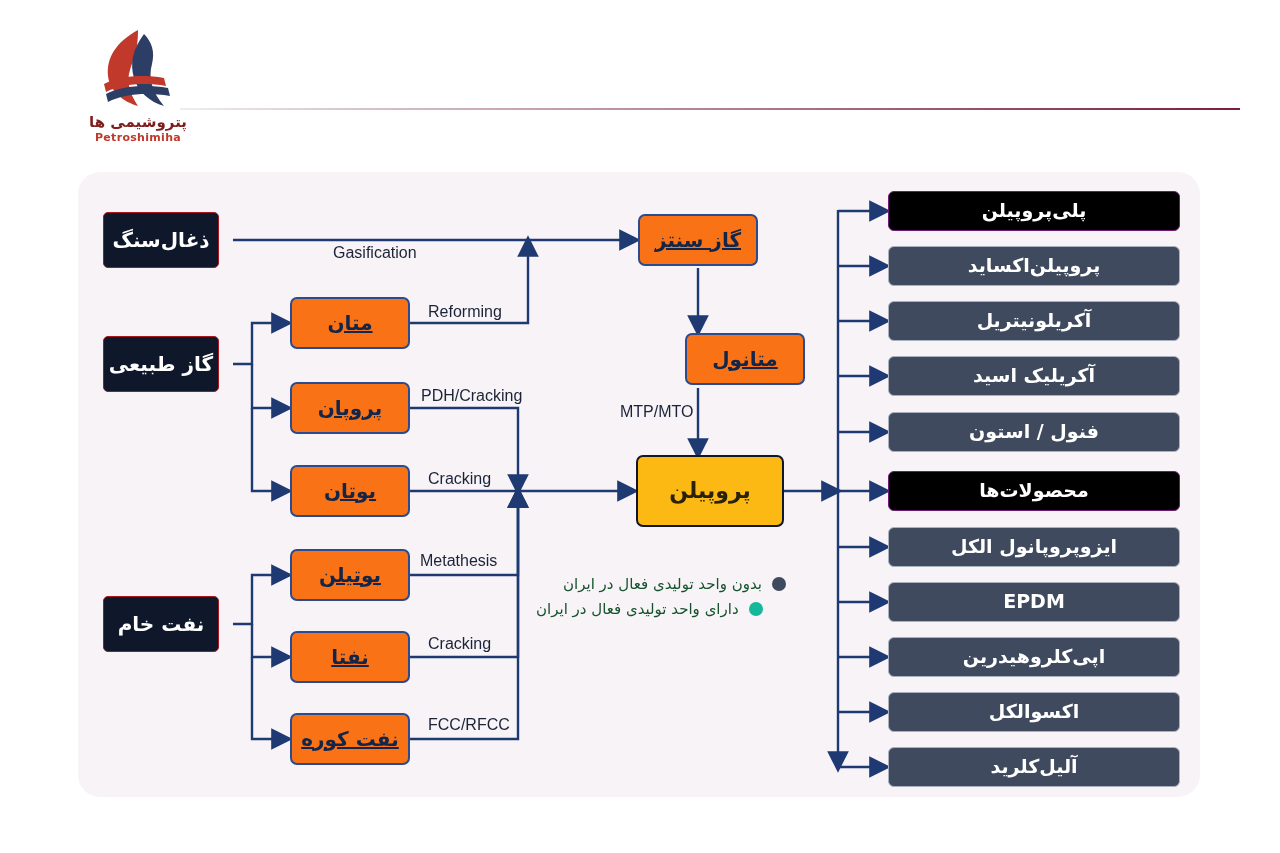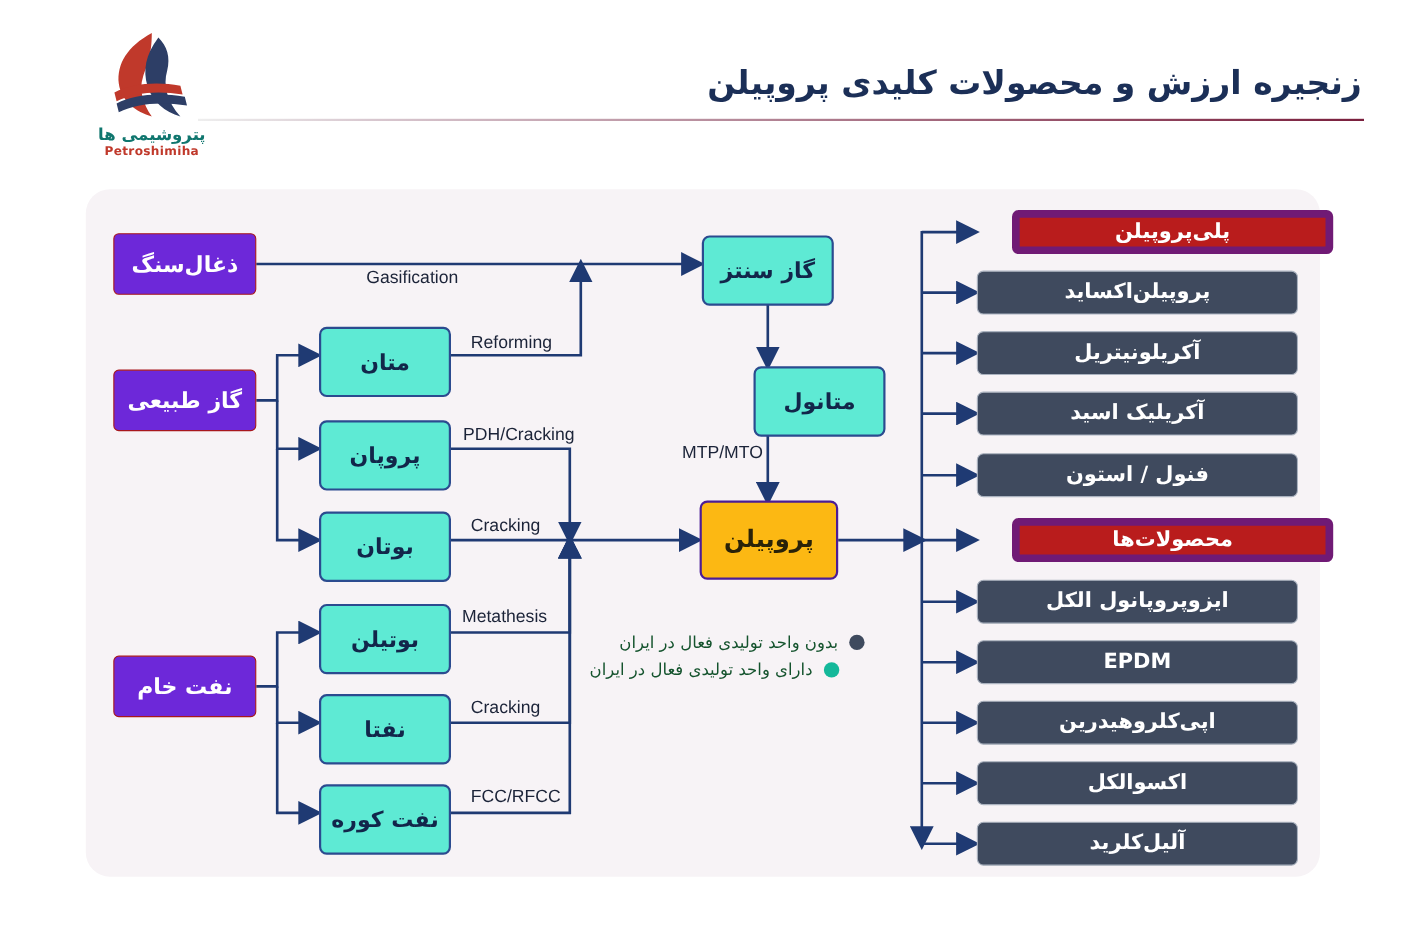--- a/index.html
+++ b/index.html
@@ -33,21 +33,21 @@
   #logo-mark {
     width: 104px;
     height: 82px;
     margin: 0 auto;
     position: relative;
   }
   #logo-mark svg { display: block; }
   #logo-fa {
     font-size: 15px;
     font-weight: bold;
-    color: #0f766e;
+    color: #7f1d1d;
     margin-top: 4px;
     line-height: 1.1;
   }
   #logo-en {
     font-size: 11px;
     font-weight: bold;
     color: #c0392b;
     letter-spacing: .3px;
     line-height: 1.2;
   }
@@ -96,59 +96,59 @@
     align-items: center;
     justify-content: center;
     font-size: 20px;
     font-weight: bold;
     border-radius: 7px;
     text-align: center;
     line-height: 1.15;
     white-space: nowrap;
   }
   .feed {
-    background: #6d28d9;
+    background: #0f172a;
     color: #ffffff;
     border: 1px solid #a8171d;
-    width: 130px;
+    width: 116px;
     height: 56px;
     border-radius: 5px;
   }
   .inter {
-    background: #5eead4;
+    background: #f97316;
     color: #12264a;
     border: 2px solid #2b4b8f;
     width: 120px;
-    height: 64px;
+    height: 52px;
+    text-decoration: underline;
   }
   .propylene {
     background: #fcb813;
     color: #2a2208;
-    border: 2px solid #4c1d95;
-    width: 126px;
+    border: 2px solid #0f172a;
+    width: 148px;
     height: 72px;
     font-size: 22px;
   }
   .product {
     width: 292px;
     height: 40px;
     border-radius: 6px;
     font-size: 19px;
     font-weight: bold;
   }
   .product.dark {
     background: #3f4a5e;
     color: #ffffff;
     border: 1px solid #aab2bf;
   }
   .product.green {
-    background: #b91c1c;
+    background: #000000;
     color: #ffffff;
-    border: 7px solid #701a75;
-    margin-left: 32px;
+    border: 1px solid #701a75;
   }
 
   .process-label {
     position: absolute;
     font-size: 16px;
     color: #1b2338;
     font-family: "Liberation Sans", sans-serif;
     white-space: nowrap;
     direction: ltr;
   }
@@ -184,21 +184,20 @@
         <path d="M52 2 C30 14 20 30 22 48 C24 64 38 74 52 78 C44 66 40 54 44 42 C47 32 52 24 52 2 Z" fill="#c0392b"></path>
         <path d="M58 6 C46 22 44 36 48 50 C52 64 64 74 78 78 C66 64 62 50 66 36 C69 24 66 14 58 6 Z" fill="#2d3e66"></path>
         <path d="M18 56 C34 48 56 46 78 50 L80 58 C58 54 36 56 20 64 Z" fill="#c0392b"></path>
         <path d="M20 66 C36 58 58 56 82 60 L84 68 C60 64 38 66 22 74 Z" fill="#2d3e66"></path>
       </svg>
     </div>
     <div id="logo-fa">پتروشیمی ها</div>
     <div id="logo-en">Petroshimiha</div>
   </div>
 
-  <div id="page-title">زنجیره ارزش و محصولات کلیدی پروپیلن</div>
   <div id="title-rule"></div>
 </div>
 
 <div id="panel"></div>
 
 <svg id="svg-layer" viewBox="0 0 1280 853" xmlns="http://www.w3.org/2000/svg">
   <defs>
     <marker id="arw" markerWidth="9" markerHeight="9" refX="7" refY="4.5" orient="auto">
       <path d="M0,0 L9,4.5 L0,9 z" fill="#1f3a73"></path>
     </marker>

